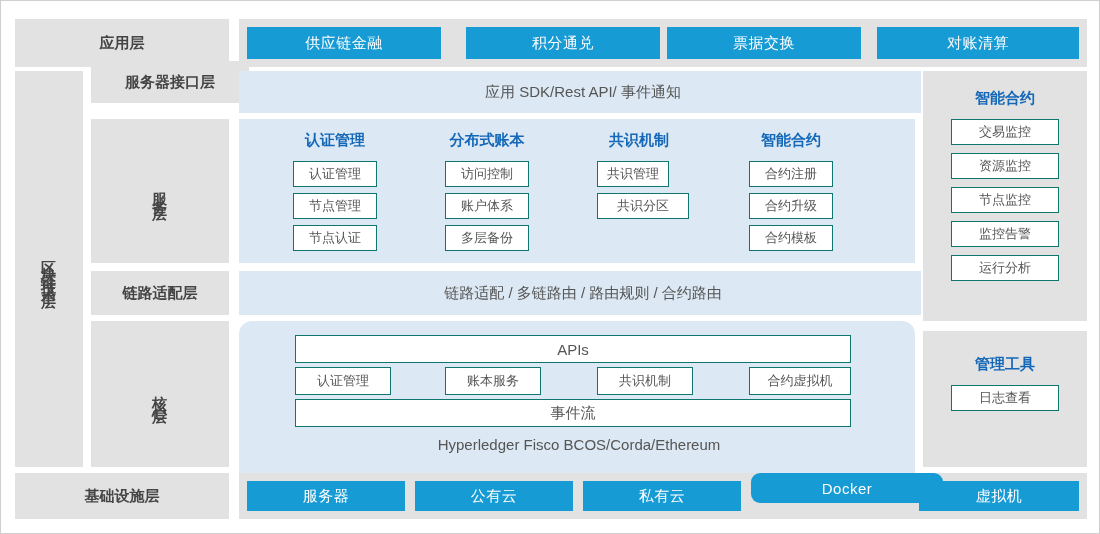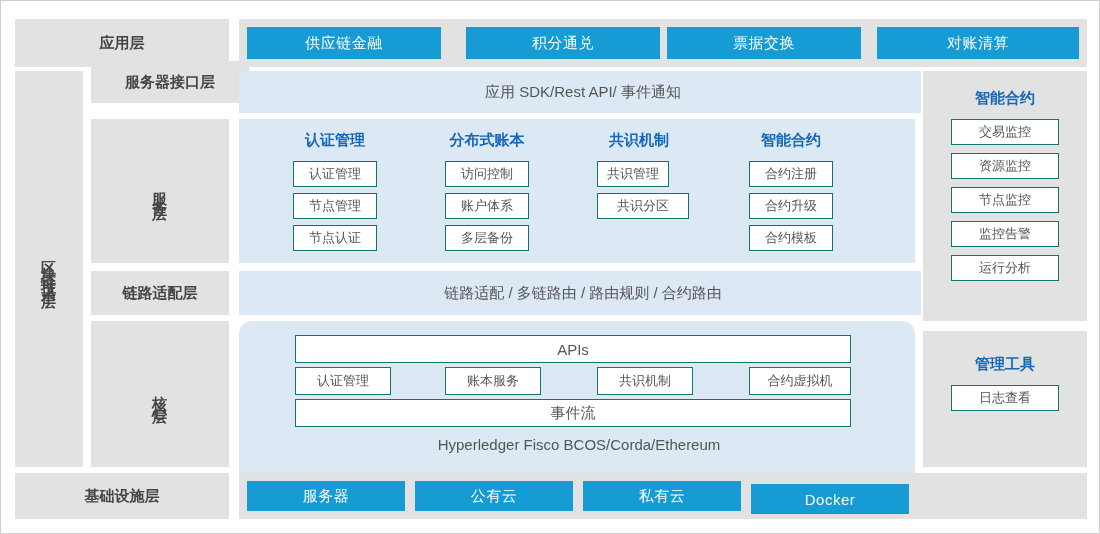--- a/index.html
+++ b/index.html
@@ -251,18 +251,21 @@
   <div class="abs gray" style="left:238px; top:472px; width:848px; height:46px;">
     <div class="abs blue-btn" style="left:8px; top:8px; width:158px; height:30px;">
       <span>服务器</span>
     </div>
     <div class="abs blue-btn" style="left:176px; top:8px; width:158px; height:30px;">
       <span>公有云</span>
     </div>
     <div class="abs blue-btn" style="left:344px; top:8px; width:158px; height:30px;">
       <span>私有云</span>
     </div>
-    <div class="abs blue-btn" style="left:512px; top:11px; width:158px; height:30px;">
+    <div class="abs blue-btn" style="left:512px; top:0; width:192px; height:30px;border-radius:9px;">
       <span>Docker</span>
     </div>
+    <div class="abs blue-btn" style="left:680px; top:8px; width:160px; height:30px;">
+      <span>虚拟机</span>
+    </div>
   </div>
 
 </div>
 
 </body></html>

